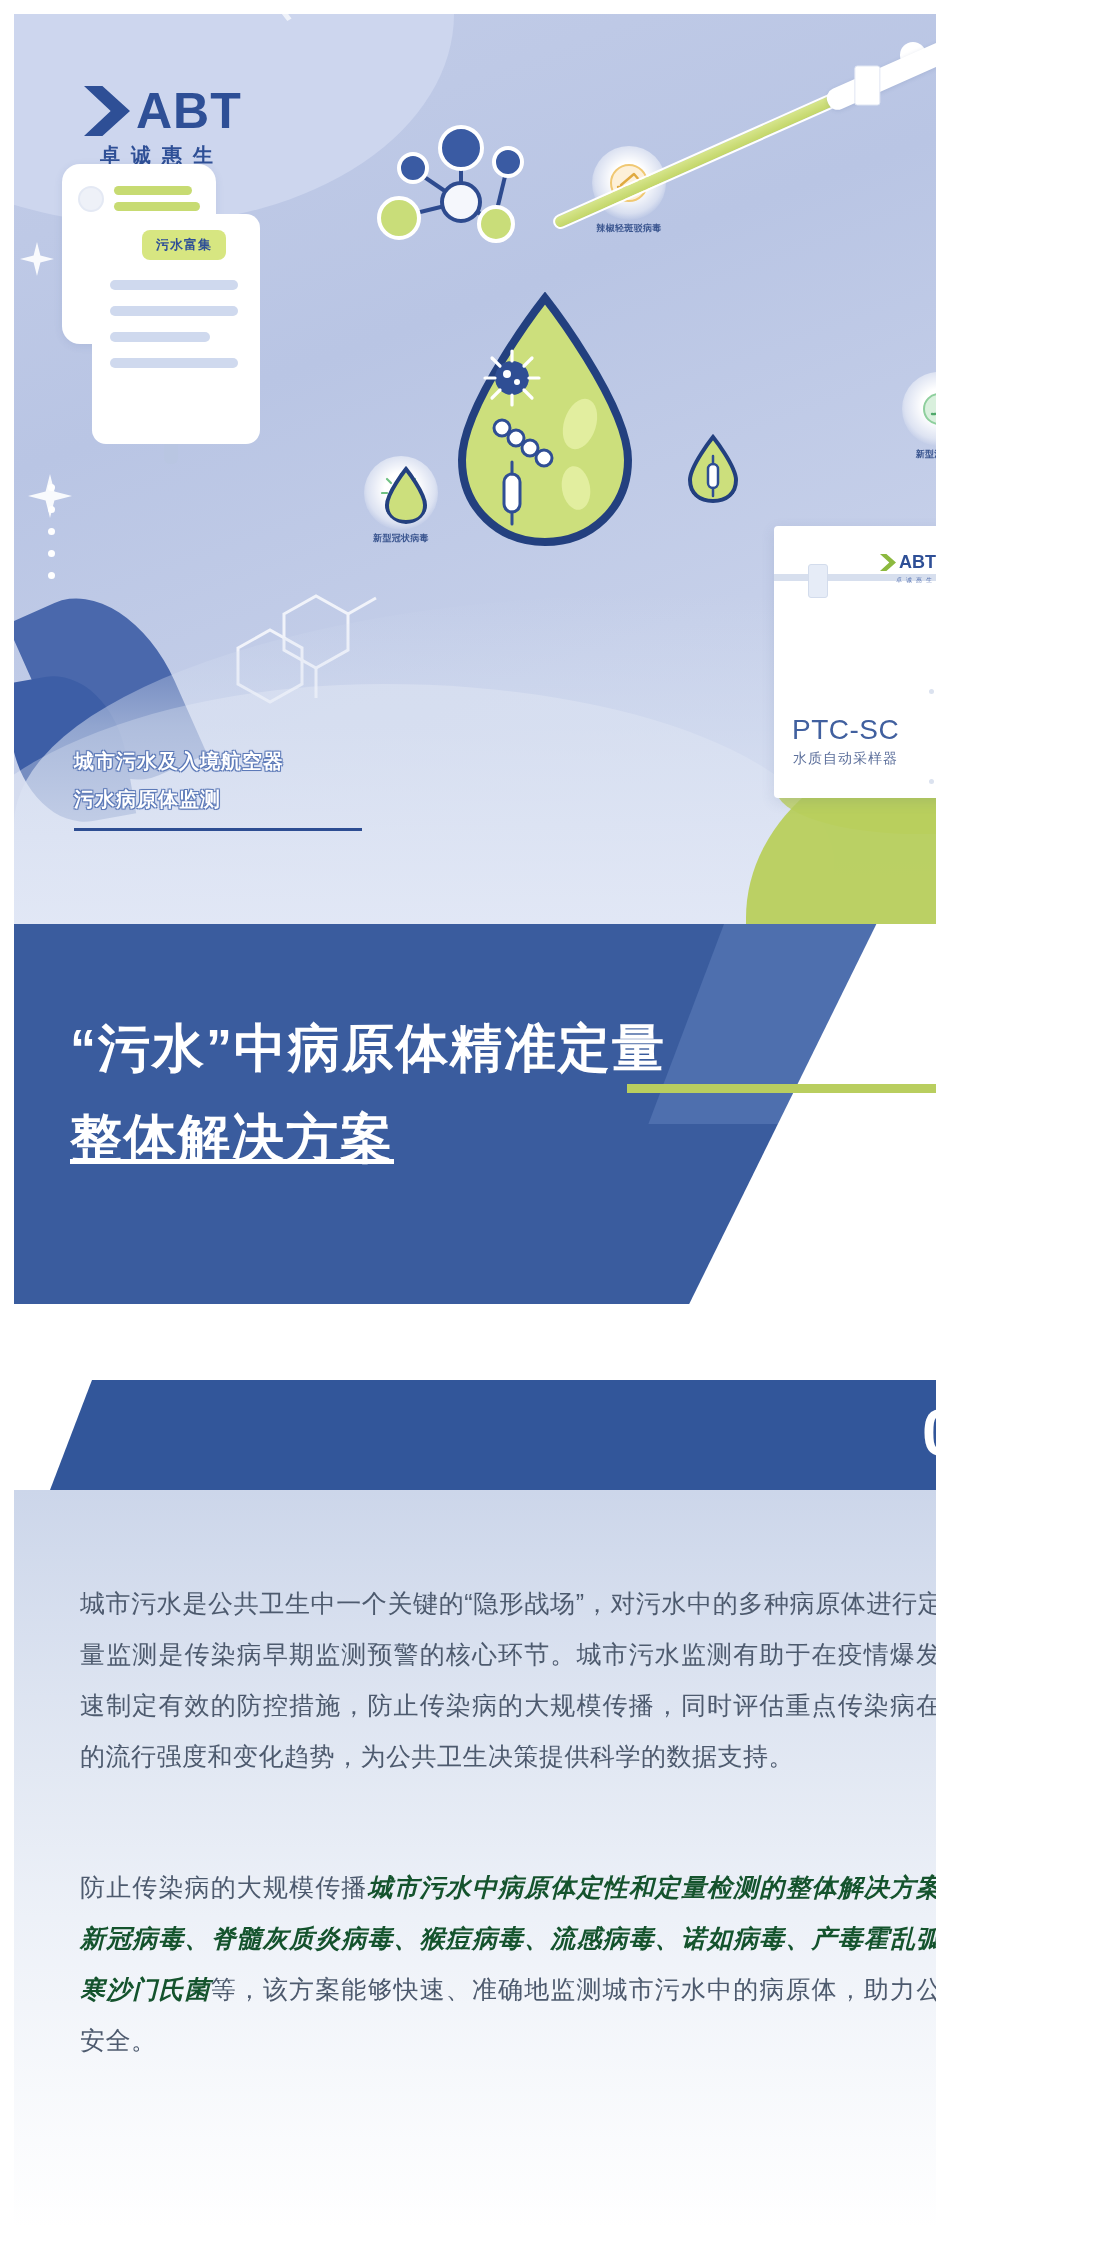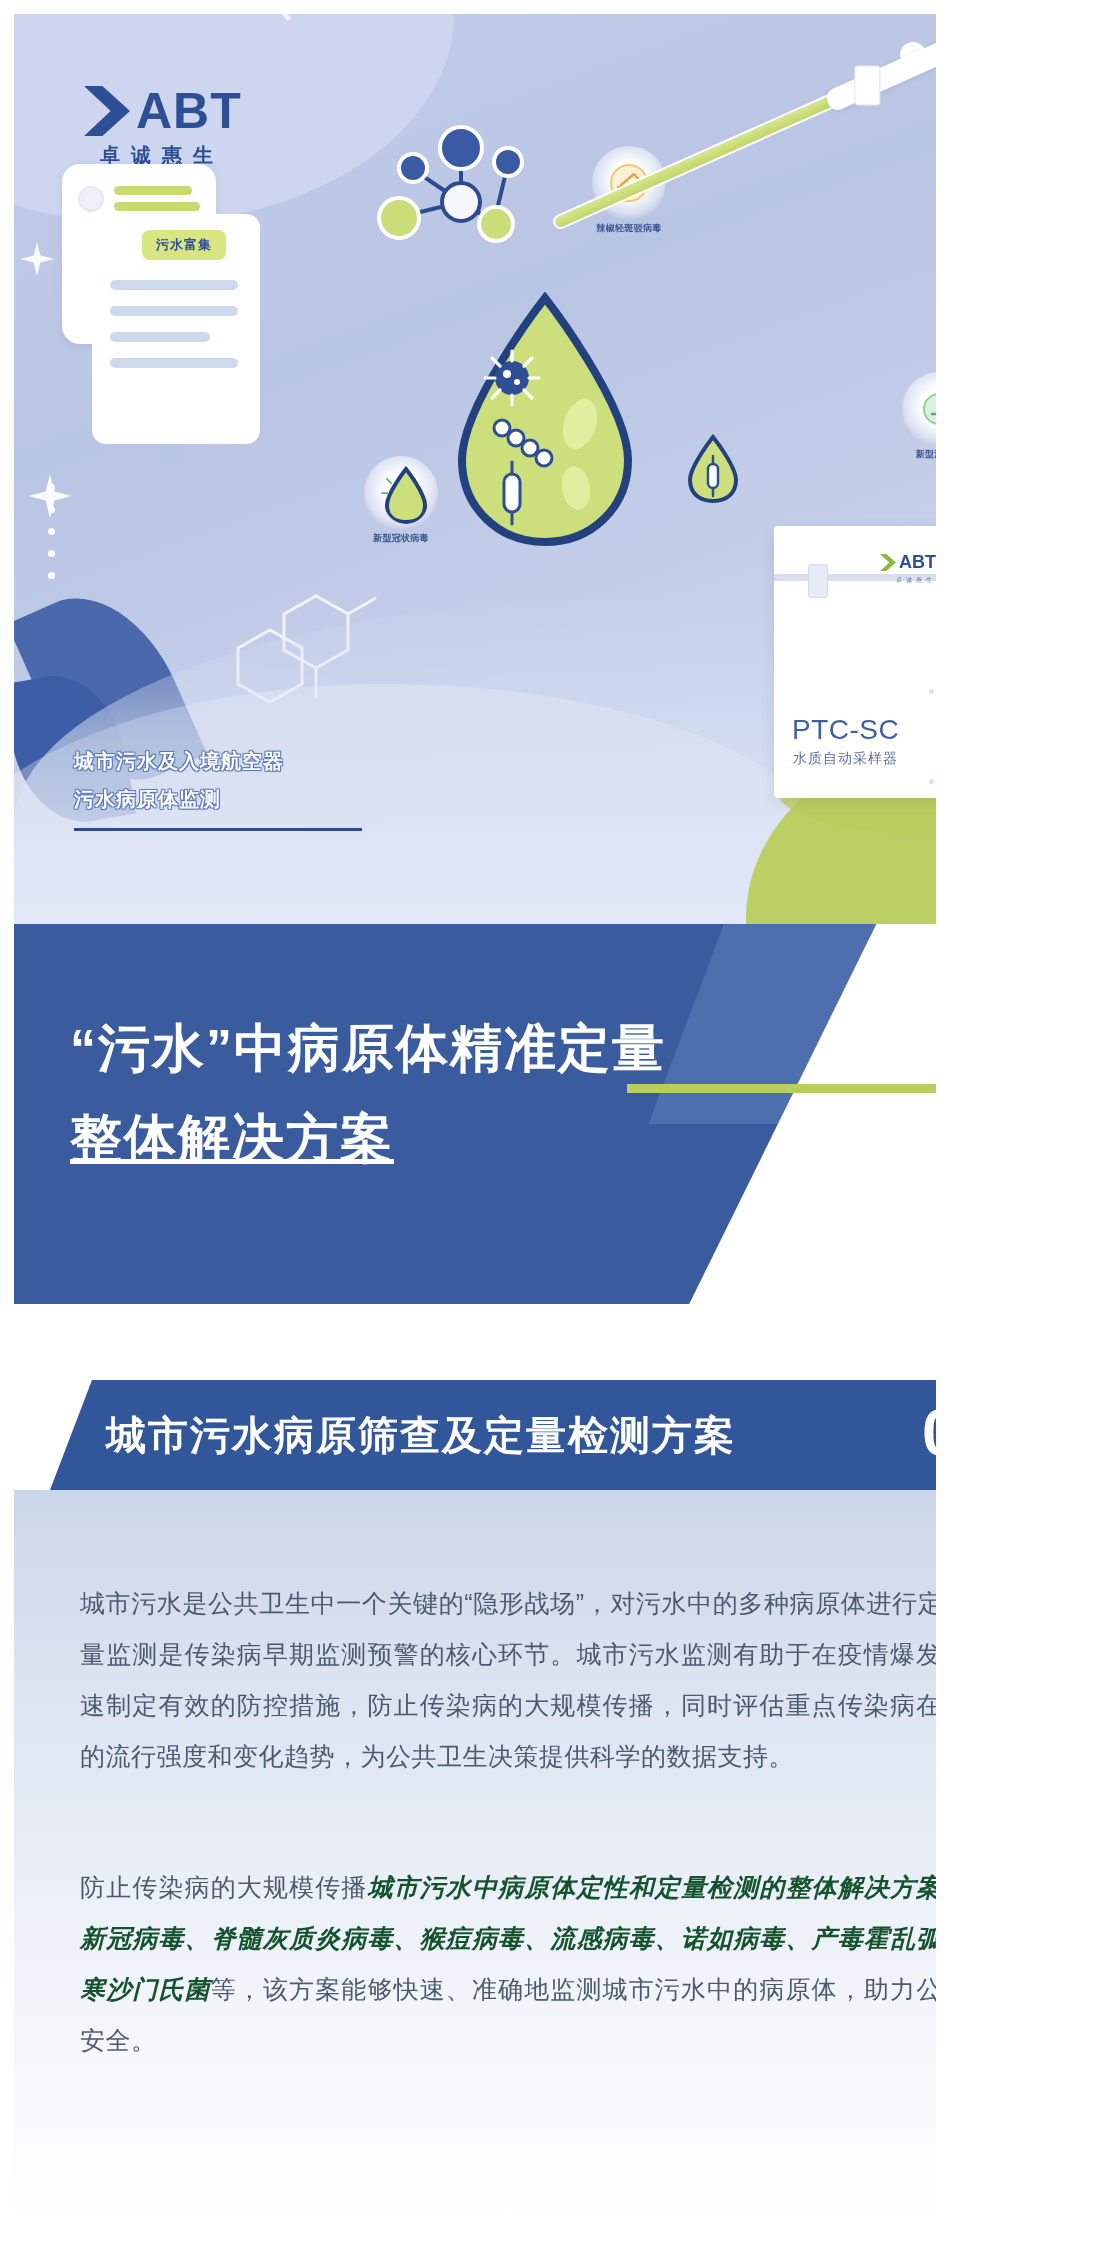--- a/index.html
+++ b/index.html
@@ -579,21 +579,20 @@
     <div class="tb-cut"></div>
   </div>
   <div class="tb-underline"></div>
   <div class="tb-line1">“污水”中病原体精准定量</div>
   <div class="tb-line2">整体解决方案</div>
 
   <div class="body-area"></div>
 
   <div class="sec-band">
     <div class="sec-band-bg"></div>
-    <div class="sec-band-title">城市污水病原筛查及定量检测方案</div>
     <div class="sec-band-num">02</div>
   </div>
 
   <div class="para p1">城市污水是公共卫生中一个关键的“隐形战场”，对污水中的多种病原体进行定性和定量监测是传染病早期监测预警的核心环节。城市污水监测有助于在疫情爆发初期迅速制定有效的防控措施，防止传染病的大规模传播，同时评估重点传染病在人群中的流行强度和变化趋势，为公共卫生决策提供科学的数据支持。</div>
 
   <div class="para p2"><span>防止传染病的大规模传播</span><span class="hl">城市污水中病原体定性和定量检测的整体解决方案</span><span>，包括</span><span class="hl">新冠病毒、脊髓灰质炎病毒、猴痘病毒、流感病毒、诺如病毒、产毒霍乱弧菌和伤寒沙门氏菌</span><span>等，该方案能够快速、准确地监测城市污水中的病原体，助力公共卫生安全。</span></div>
 
 </div>
 
 </body></html>

